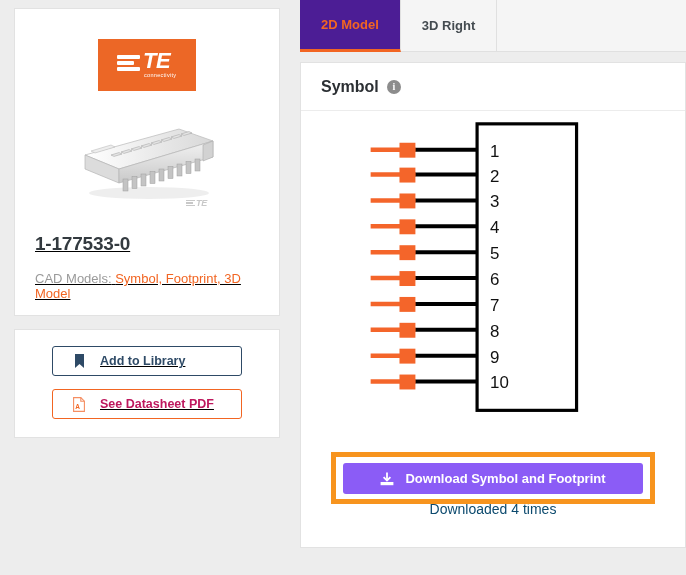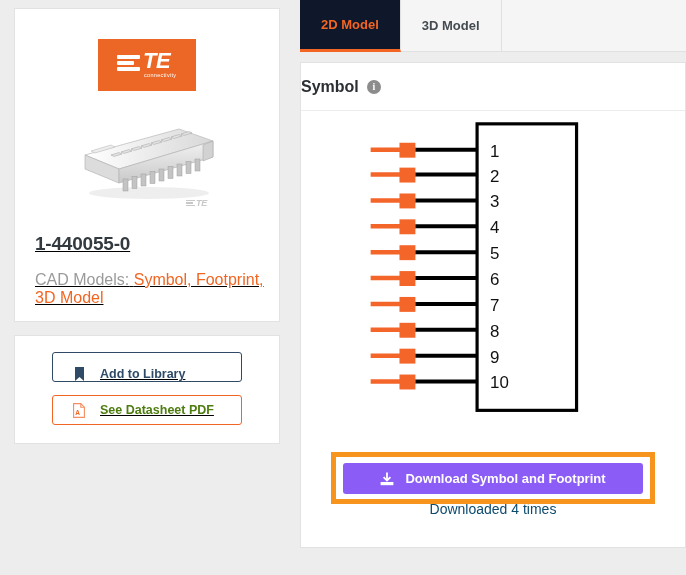--- a/index.html
+++ b/index.html
@@ -136,21 +136,21 @@
     letter-spacing: -0.2px;
   }
   .part-desc {
     font-size: 12.5px;
     color: #55585b;
     line-height: 19px;
     margin: 14px 20px 0 20px;
     width: 228px;
   }
   .cad-models {
-    font-size: 16px;
+    font-size: 13px;
     color: #9a9a9a;
     margin: 16px 0 0 20px;
   }
   .cad-models a {
     color: #f26522;
     text-decoration: none;
   }
 
   
   .actions-card {
@@ -175,25 +175,24 @@
   .btn .btn-ico {
     width: 16px;
     display: flex;
     justify-content: center;
     align-items: center;
     margin-right: 13px;
   }
   .btn-library {
     border: 1px solid #2e4a66;
     color: #2e4a66;
-    align-items: flex-end;
   }
   .btn-orange {
     border: 1px solid #f26522;
-    color: #4d7c0f;
+    color: #be185d;
   }
 
   
   .tabs {
     display: flex;
     height: 51px;
     align-items: stretch;
     border-bottom: 1px solid #e0e0e0;
     background: #f5f5f5;
   }
@@ -204,39 +203,40 @@
     padding: 0 21px;
     font-size: 13px;
     font-weight: bold;
     color: #444b50;
     background: #f5f5f5;
     border-right: 1px solid #e0e0e0;
     box-sizing: border-box;
     cursor: pointer;
   }
   .tab.active {
-    background: #0f172a;
+    background: #4c1d95;
     color: #f26522;
     border-bottom: 3px solid #f26522;
     margin-bottom: -1px;
   }
   .tabs .tab-filler {
     flex: 1;
     background: #f5f5f5;
   }
 
   
   .symbol-card {
     margin-top: 10px;
     padding-bottom: 30px;
   }
   .symbol-head {
     display: flex;
     align-items: center;
     height: 47px;
+    padding-left: 20px;
     border-bottom: 1px solid #ececec;
   }
   .symbol-title {
     font-size: 16px;
     font-weight: bold;
     color: #2b2f33;
   }
   .info-icon {
     margin-left: 8px;
     width: 14px;
@@ -367,21 +367,21 @@
             <rect x="119" y="54.5" width="5" height="12"></rect>
             <rect x="128" y="52" width="5" height="12"></rect>
           </g>
           <polygon points="136,38 146,34 146,50 136,54" fill="#d2d2d2" stroke="#ababab" stroke-width="0.6"></polygon>
         </svg>
         <div class="photo-watermark">
           <span class="wm-bars"><i></i><i></i><i></i></span><span>TE</span>
         </div>
       </div>
 
-      <div class="part-number">1-440055-0</div>
+      <div class="part-number">1-177533-0</div>
       <div class="cad-models">
         <span>CAD Models:</span>
         <a href="#">Symbol, Footprint, 3D Model</a>
       </div>
     </div>
 
     <div class="card actions-card">
       <div class="btn btn-library">
         <span class="btn-ico">
           <svg width="11" height="14" viewBox="0 0 11 14">
@@ -403,21 +403,21 @@
     </div>
   </div>
 
   <div class="right-col">
 
     <div class="tabs">
       <div class="tab active">
         <span>2D Model</span>
       </div>
       <div class="tab">
-        <span>3D Model</span>
+        <span>3D Right</span>
       </div>
       <div class="tab-filler"></div>
     </div>
 
     <div class="card symbol-card">
       <div class="symbol-head">
         <span class="symbol-title">Symbol</span>
         <span class="info-icon">i</span>
       </div>
 

